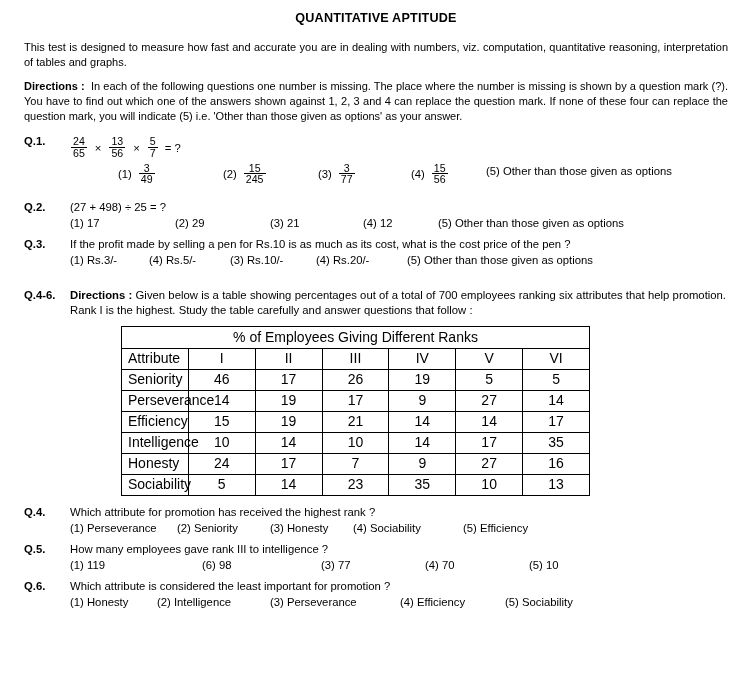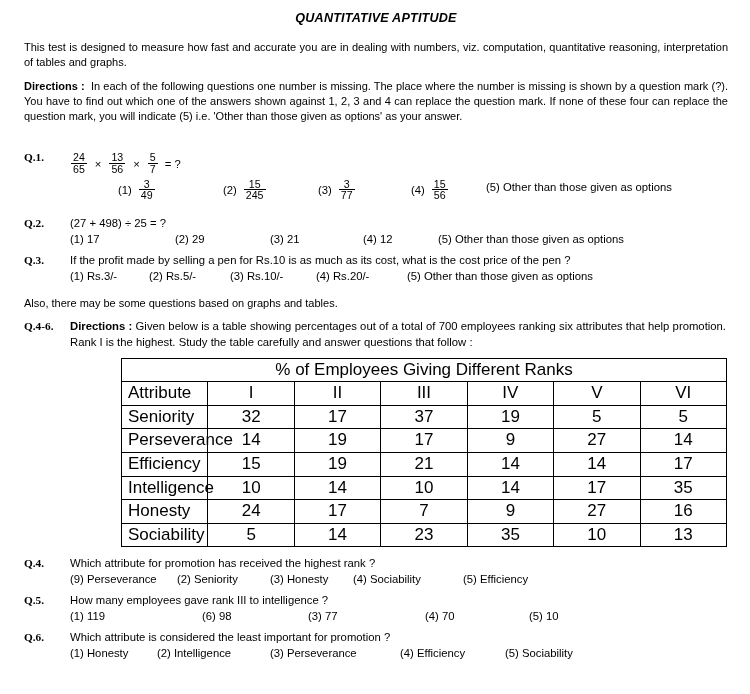--- a/index.html
+++ b/index.html
@@ -23,46 +23,44 @@
     width: 750px;
   }
 
   
   .doc-title {
     text-align: center;
     font-weight: bold;
     font-size: 12.6px;
     letter-spacing: 0.2px;
     margin: 3px 0 13px 0;
-    font-style: italic;
   }
 
   
   .para {
     text-align: justify;
     margin: 0 0 9px 0;
     font-size: 11px;
     line-height: 1.36;
   }
-  .para.tight { margin-bottom: 26px; }
+  .para.tight { margin-bottom: 10px; }
   .lbl-bold { font-weight: bold; }
 
   
   .q {
     display: flex;
     align-items: flex-start;
     margin-bottom: 2px;
   }
   .q-no {
     font-weight: bold;
     width: 46px;
     flex: 0 0 46px;
     font-size: 11.3px;
     padding-top: 0px;
-    font-family: Liberation Serif, serif;
   }
   .q-body { flex: 1 1 auto; }
   .q-stem { margin-bottom: 1px; }
 
   
   .opts {
     position: relative;
     height: 15px;
   }
   .opts span.opt {
@@ -86,21 +84,21 @@
   
   .o1c { left: 0px; }
   .o2c { left: 107px; }
   .o3c { left: 200px; }
   .o4c { left: 283px; }
   .o5c { left: 393px; }
 
   
   .o1d { left: 0px; }
   .o2d { left: 132px; }
-  .o3d { left: 238px; }
+  .o3d { left: 251px; }
   .o4d { left: 355px; }
   .o5d { left: 459px; }
 
   
   .o1e { left: 0px; }
   .o2e { left: 87px; }
   .o3e { left: 200px; text-align: center; }
   .o4e { left: 330px; }
   .o5e { left: 435px; }
 
@@ -165,23 +163,23 @@
   .q46 .q-no { width: 46px; flex: 0 0 46px; }
   .q46 .q-body { flex: 1 1 auto; text-align: justify; padding-right: 2px;}
 
   
   .tbl-wrap {
     margin: 6px 0 9px 0;
     padding-left: 97px;
   }
   table.rank-table {
     border-collapse: collapse;
-    width: 606px;
+    width: 469px;
     table-layout: fixed;
-    font-size: 17px;
+    font-size: 14px;
   }
   table.rank-table td, table.rank-table th {
     border: 1.2px solid #000;
     height: 20px;
     padding: 0 6px;
     font-weight: normal;
     text-align: center;
     vertical-align: middle;
   }
   table.rank-table .attr-cell {
@@ -275,30 +273,29 @@
       </div>
     </div>
   </div>
 
   <div class="q qblock">
     <div class="q-no">Q.3.</div>
     <div class="q-body">
       <div class="q-stem">If the profit made by selling a pen for Rs.10 is as much as its cost, what is the cost price of the pen ?</div>
       <div class="opts">
         <span class="opt o1b">(1)  Rs.3/-</span>
-        <span class="opt o2b">(2)  Rs.5/-</span>
+        <span class="opt o2b">(4)  Rs.5/-</span>
         <span class="opt o3b">(3)  Rs.10/-</span>
         <span class="opt o4b">(4)  Rs.20/-</span>
         <span class="opt o5b">(5)  Other than those given as options</span>
       </div>
     </div>
   </div>
 
   <div class="gap-b"></div>
-  <p class="para">Also, there may be some questions based on graphs and tables.</p>
 
   <div class="q46">
     <div class="q-no">Q.4-6.</div>
     <div class="q-body"><span class="lbl-bold">Directions :</span> <span>Given below is a table showing percentages out of a total of 700 employees ranking six attributes that help promotion. Rank I is the highest. Study the table carefully and answer questions that follow :</span></div>
   </div>
 
   <div class="tbl-wrap">
     <table class="rank-table">
       <tbody>
         <tr>
@@ -308,23 +305,23 @@
           <td class="attr-cell">Attribute</td>
           <td>I</td>
           <td>II</td>
           <td>III</td>
           <td>IV</td>
           <td>V</td>
           <td>VI</td>
         </tr>
         <tr>
           <td class="attr-cell">Seniority</td>
-          <td>32</td>
+          <td>46</td>
           <td>17</td>
-          <td>37</td>
+          <td>26</td>
           <td>19</td>
           <td>5</td>
           <td>5</td>
         </tr>
         <tr>
           <td class="attr-cell">Perseverance</td>
           <td>14</td>
           <td>19</td>
           <td>17</td>
           <td>9</td>
@@ -369,21 +366,21 @@
         </tr>
       </tbody>
     </table>
   </div>
 
   <div class="q qblock">
     <div class="q-no">Q.4.</div>
     <div class="q-body">
       <div class="q-stem">Which attribute for promotion has received the highest rank ?</div>
       <div class="opts">
-        <span class="opt o1c">(9)  Perseverance</span>
+        <span class="opt o1c">(1)  Perseverance</span>
         <span class="opt o2c">(2)  Seniority</span>
         <span class="opt o3c">(3)  Honesty</span>
         <span class="opt o4c">(4)  Sociability</span>
         <span class="opt o5c">(5)  Efficiency</span>
       </div>
     </div>
   </div>
 
   <div class="q qblock">
     <div class="q-no">Q.5.</div>

